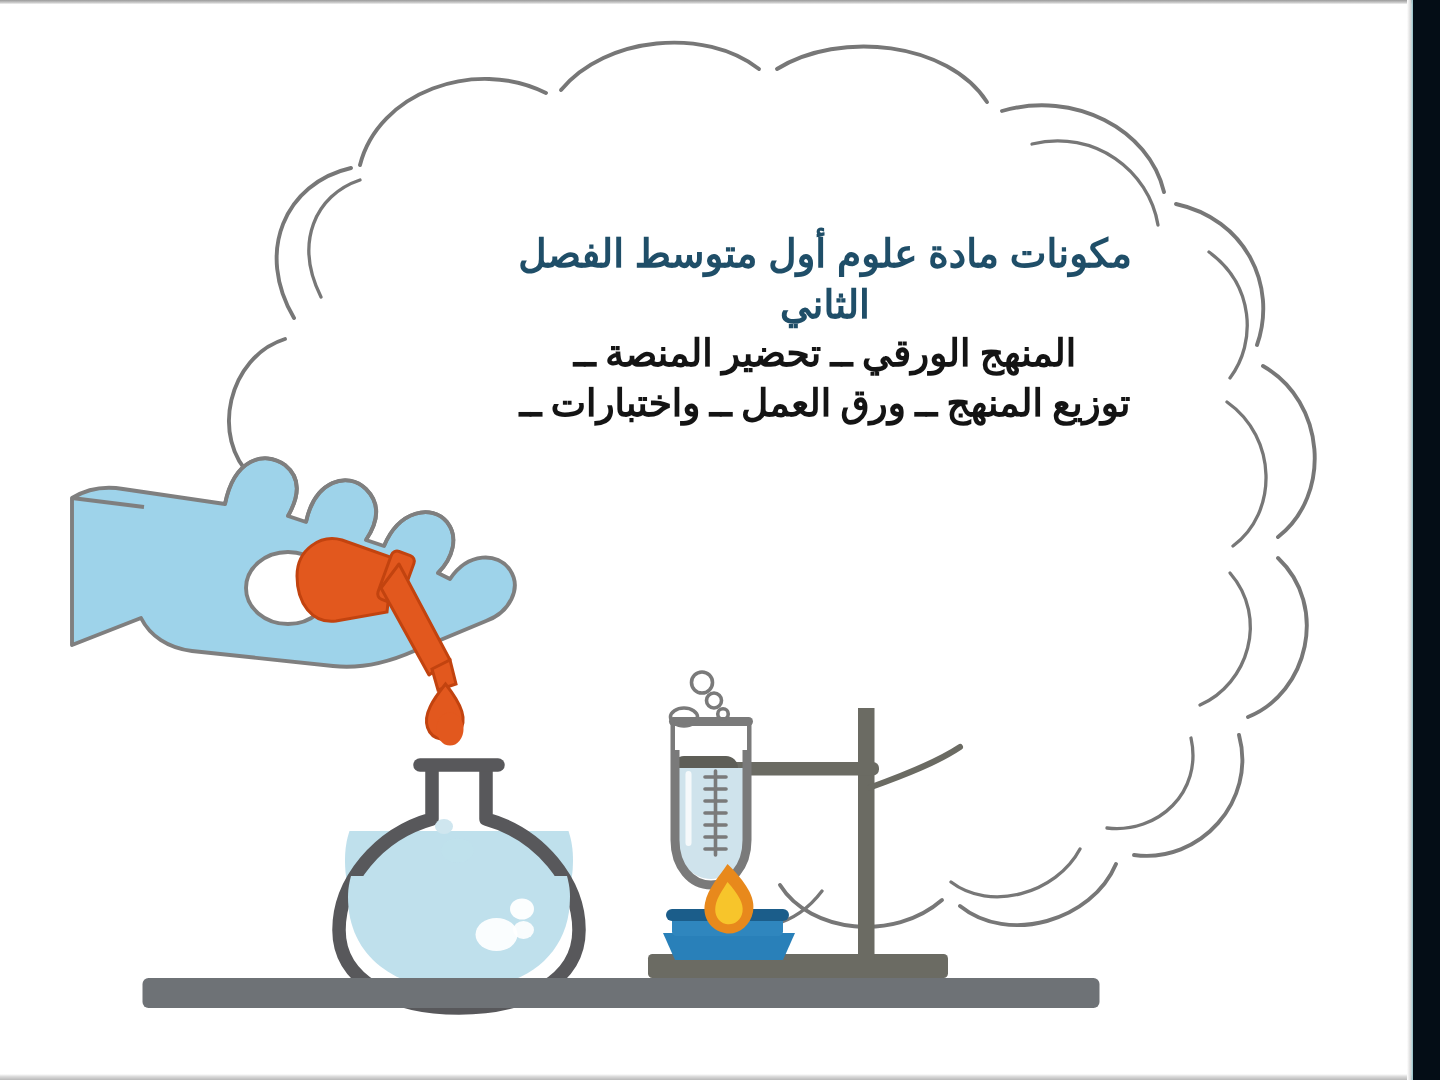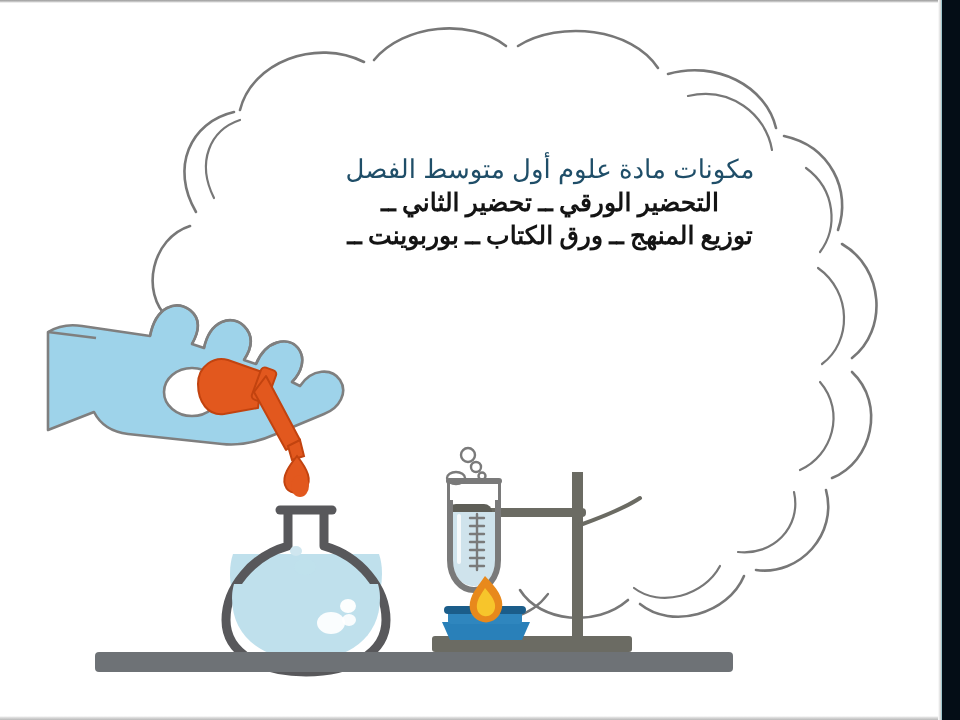--- a/index.html
+++ b/index.html
@@ -65,21 +65,21 @@
   .text-block {
     position: absolute;
     left: 230px;
     top: 152px;
     width: 640px;
     text-align: center;
     direction: rtl;
   }
   .title-line {
     font-family: "Liberation Sans", sans-serif;
-    font-weight: normal;
+    font-weight: bold;
     font-size: 26px;
     line-height: 34px;
     color: #1f4e68;
     letter-spacing: 0px;
   }
   .body-line {
     font-family: "Liberation Serif", serif;
     font-weight: bold;
     font-size: 25px;
     line-height: 33px;
@@ -132,22 +132,23 @@
       <path d="M820,382 C846,412 832,456 800,470" stroke-width="2.2"></path>
       <path d="M794,492 C802,528 772,556 738,552" stroke-width="2.2"></path>
       <path d="M720,566 C704,596 660,608 634,588" stroke-width="2.2"></path>
 
       <path d="M548,594 C530,618 500,624 486,612" stroke-width="2.2"></path>
     </g>
   </svg>
 
   <div class="text-block">
     <div class="title-line">مكونات مادة علوم أول متوسط الفصل</div>
-    <div class="body-line">التحضير الورقي ــ تحضير الثاني ــ</div>
-    <div class="body-line">توزيع المنهج ــ ورق الكتاب ــ بوربوينت ــ</div>
+    <div class="title-line">الثاني</div>
+    <div class="body-line">المنهج الورقي ــ تحضير المنصة ــ</div>
+    <div class="body-line">توزيع المنهج ــ ورق العمل ــ واختبارات ــ</div>
   </div>
 
   <svg id="art-svg" viewBox="0 0 960 720">
 
     <g>
       <path d="M48,332 C58,326 70,324 82,326
                L150,336
                C156,306 176,300 190,310
                C200,318 200,330 192,344
                L204,348

